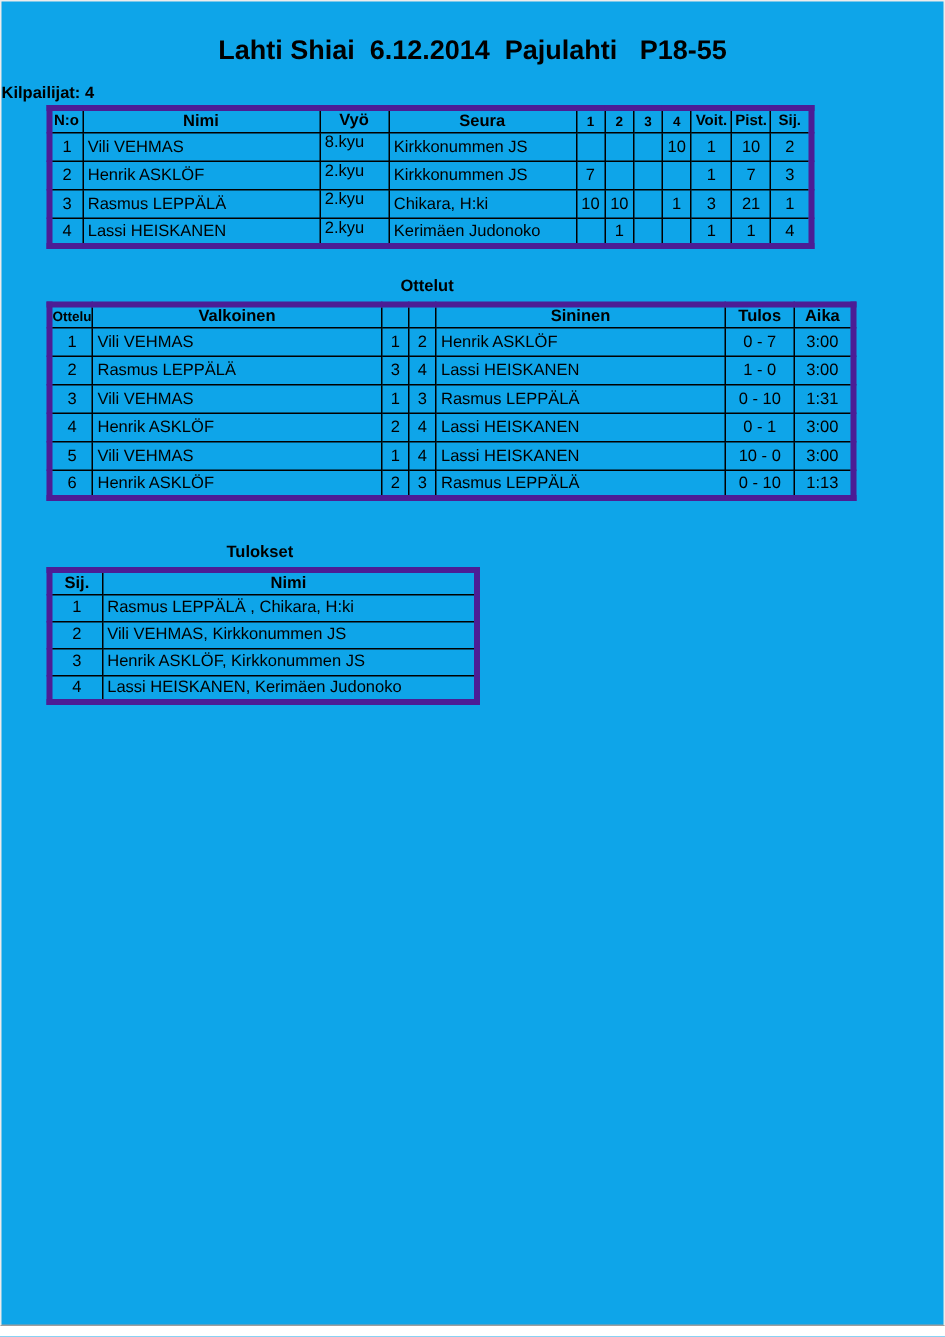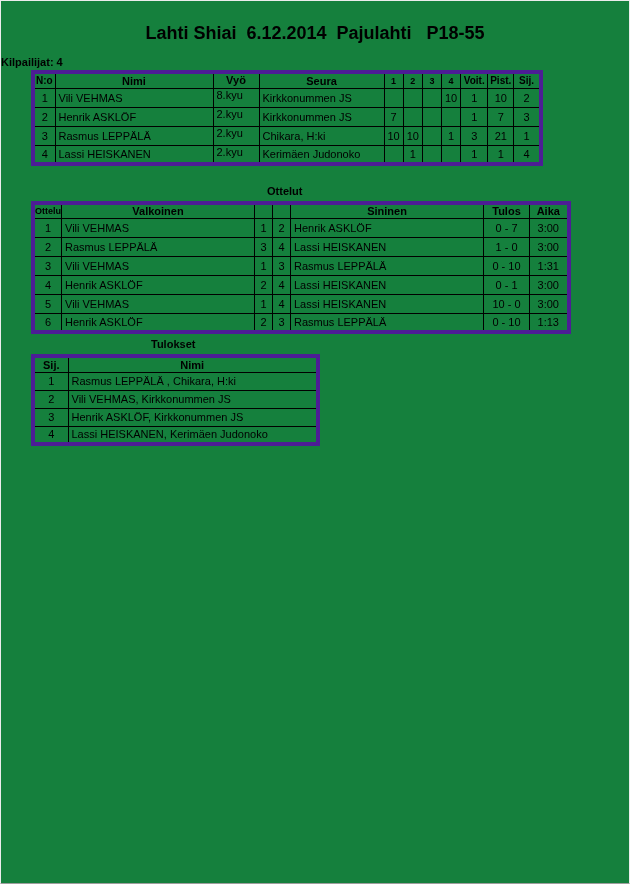--- a/index.html
+++ b/index.html
@@ -1,27 +1,27 @@
 <!DOCTYPE html>
 <html><head>
 <meta charset="utf-8">
 <style>
   * { margin:0; padding:0; box-sizing:border-box; }
   html,body { background:#fff; }
   body { font-family:"Liberation Sans", sans-serif; color:#000; width:630px; }
-  .sheet { width:630px; height:884px; background:#15803d;
+  .sheet { width:630px; height:884px; background:#0ea5e9;
            border:1px solid #ececec; border-bottom:1px solid #9e9e9e;
            padding-top:22px; overflow:hidden; }
   .title { font-size:18px; font-weight:bold; text-align:center; white-space:pre; }
   .count { margin-top:12px; padding-right:33px; text-align:left;
            font-size:11px; font-weight:bold; }
   .sec-label { font-size:11px; font-weight:bold; height:13px; line-height:13px; }
   .lbl-1 { margin-top:6px; margin-left:218px; }
   .lbl-2 { margin-top:19px; margin-left:266px; }
-  .lbl-3 { margin-top:4px; margin-left:150px; }
+  .lbl-3 { margin-top:28px; margin-left:150px; }
   table.t { border-collapse:collapse; table-layout:fixed; margin-left:30px;
             border:4px solid #4c1d95; }
   .t th, .t td { border:1px solid #000; font-size:11px; padding:0 3px;
                  overflow:hidden; white-space:nowrap; }
   .t th { font-weight:bold; text-align:center; }
   .al { text-align:left; }
   .ac { text-align:center; }
   .belt { vertical-align:top; font-size:10.5px; padding-top:1px; }
   th.hsm { font-size:10px; text-align:left; padding:0 1px; }
   th.htiny { font-size:9px; padding:0; }

